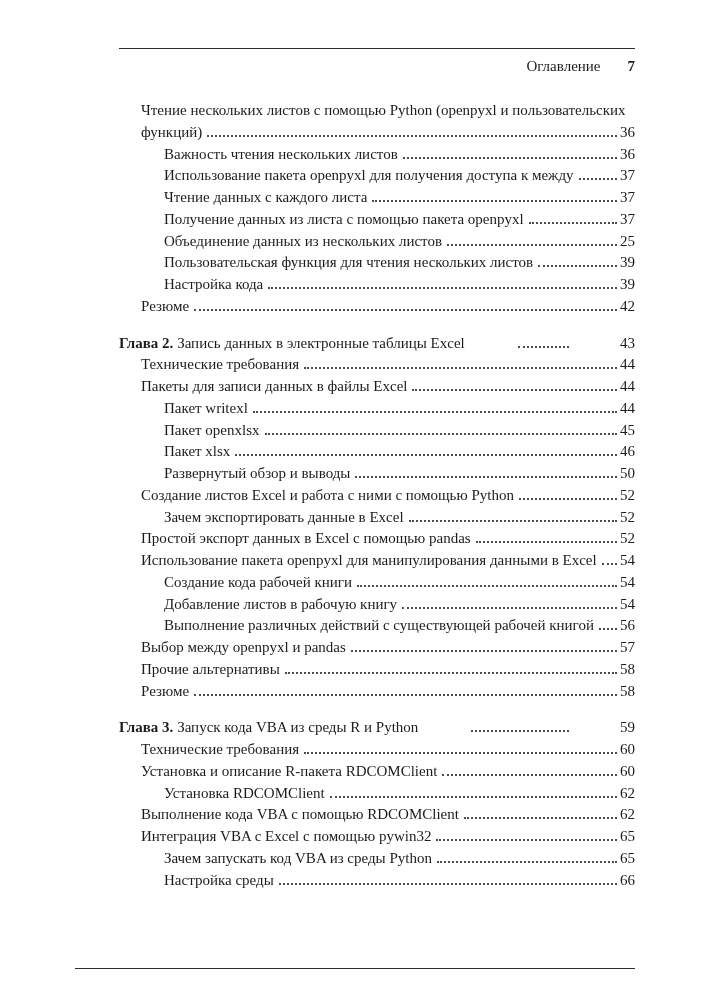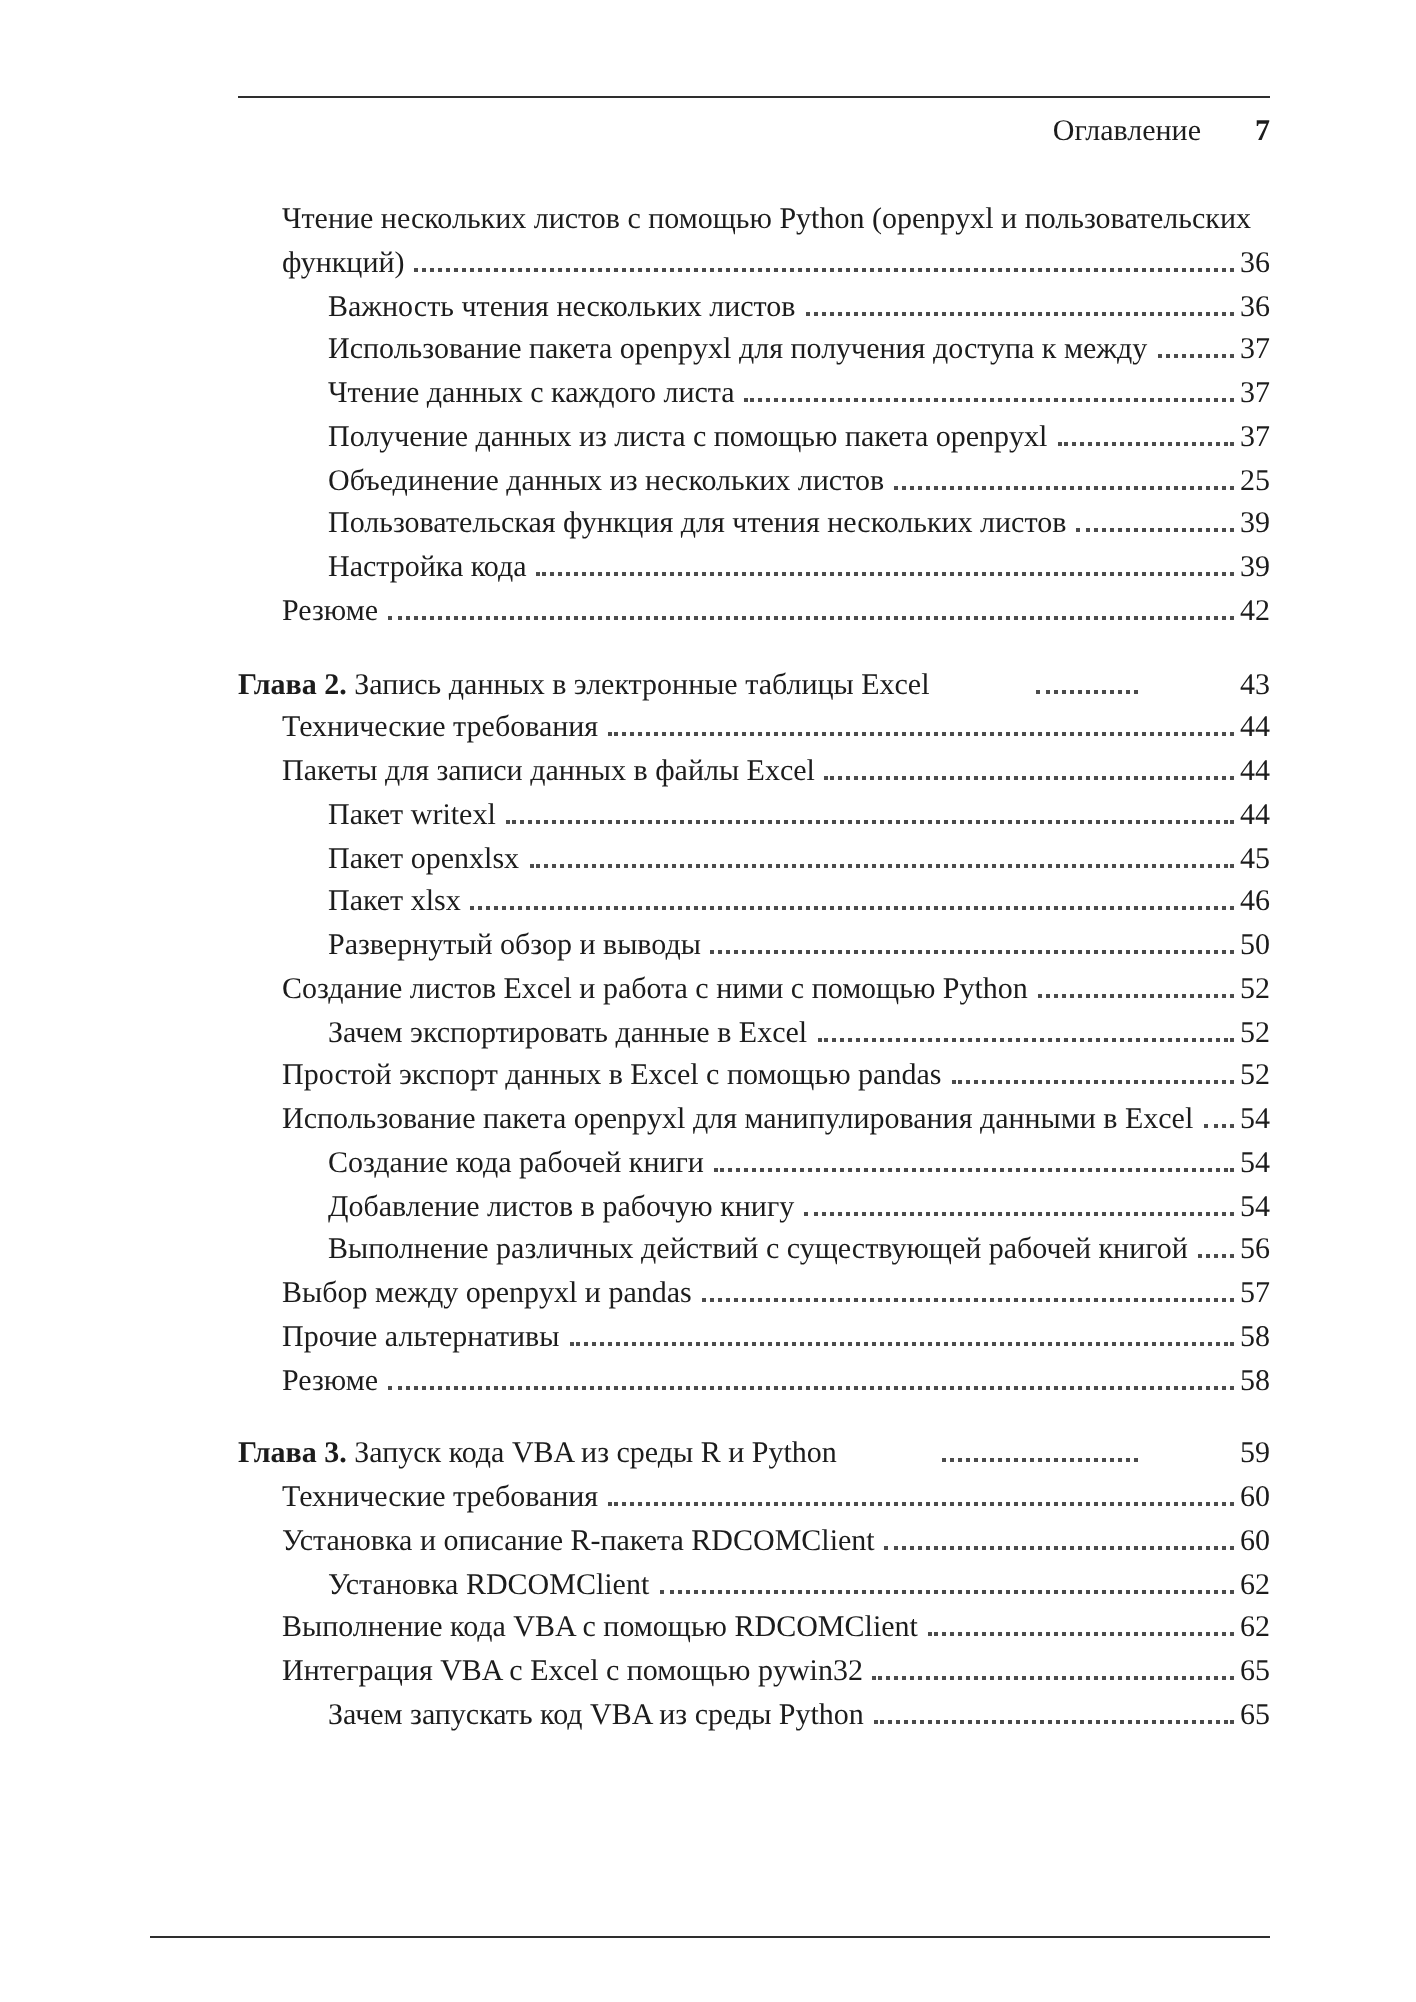--- a/index.html
+++ b/index.html
@@ -222,15 +222,20 @@
       <div class="toc-row indent-1">
         <span class="toc-label">Интеграция VBA с Excel с помощью pywin32</span>
         <span class="leader"></span>
         <span class="toc-page">65</span>
       </div>
       <div class="toc-row indent-2">
         <span class="toc-label">Зачем запускать код VBA из среды Python</span>
         <span class="leader"></span>
         <span class="toc-page">65</span>
       </div>
+      <div class="toc-row indent-2">
+        <span class="toc-label">Настройка среды</span>
+        <span class="leader"></span>
+        <span class="toc-page">66</span>
+      </div>
     </div>
 </div>
 <div class="rule-bottom"></div>
 
 </body></html>

